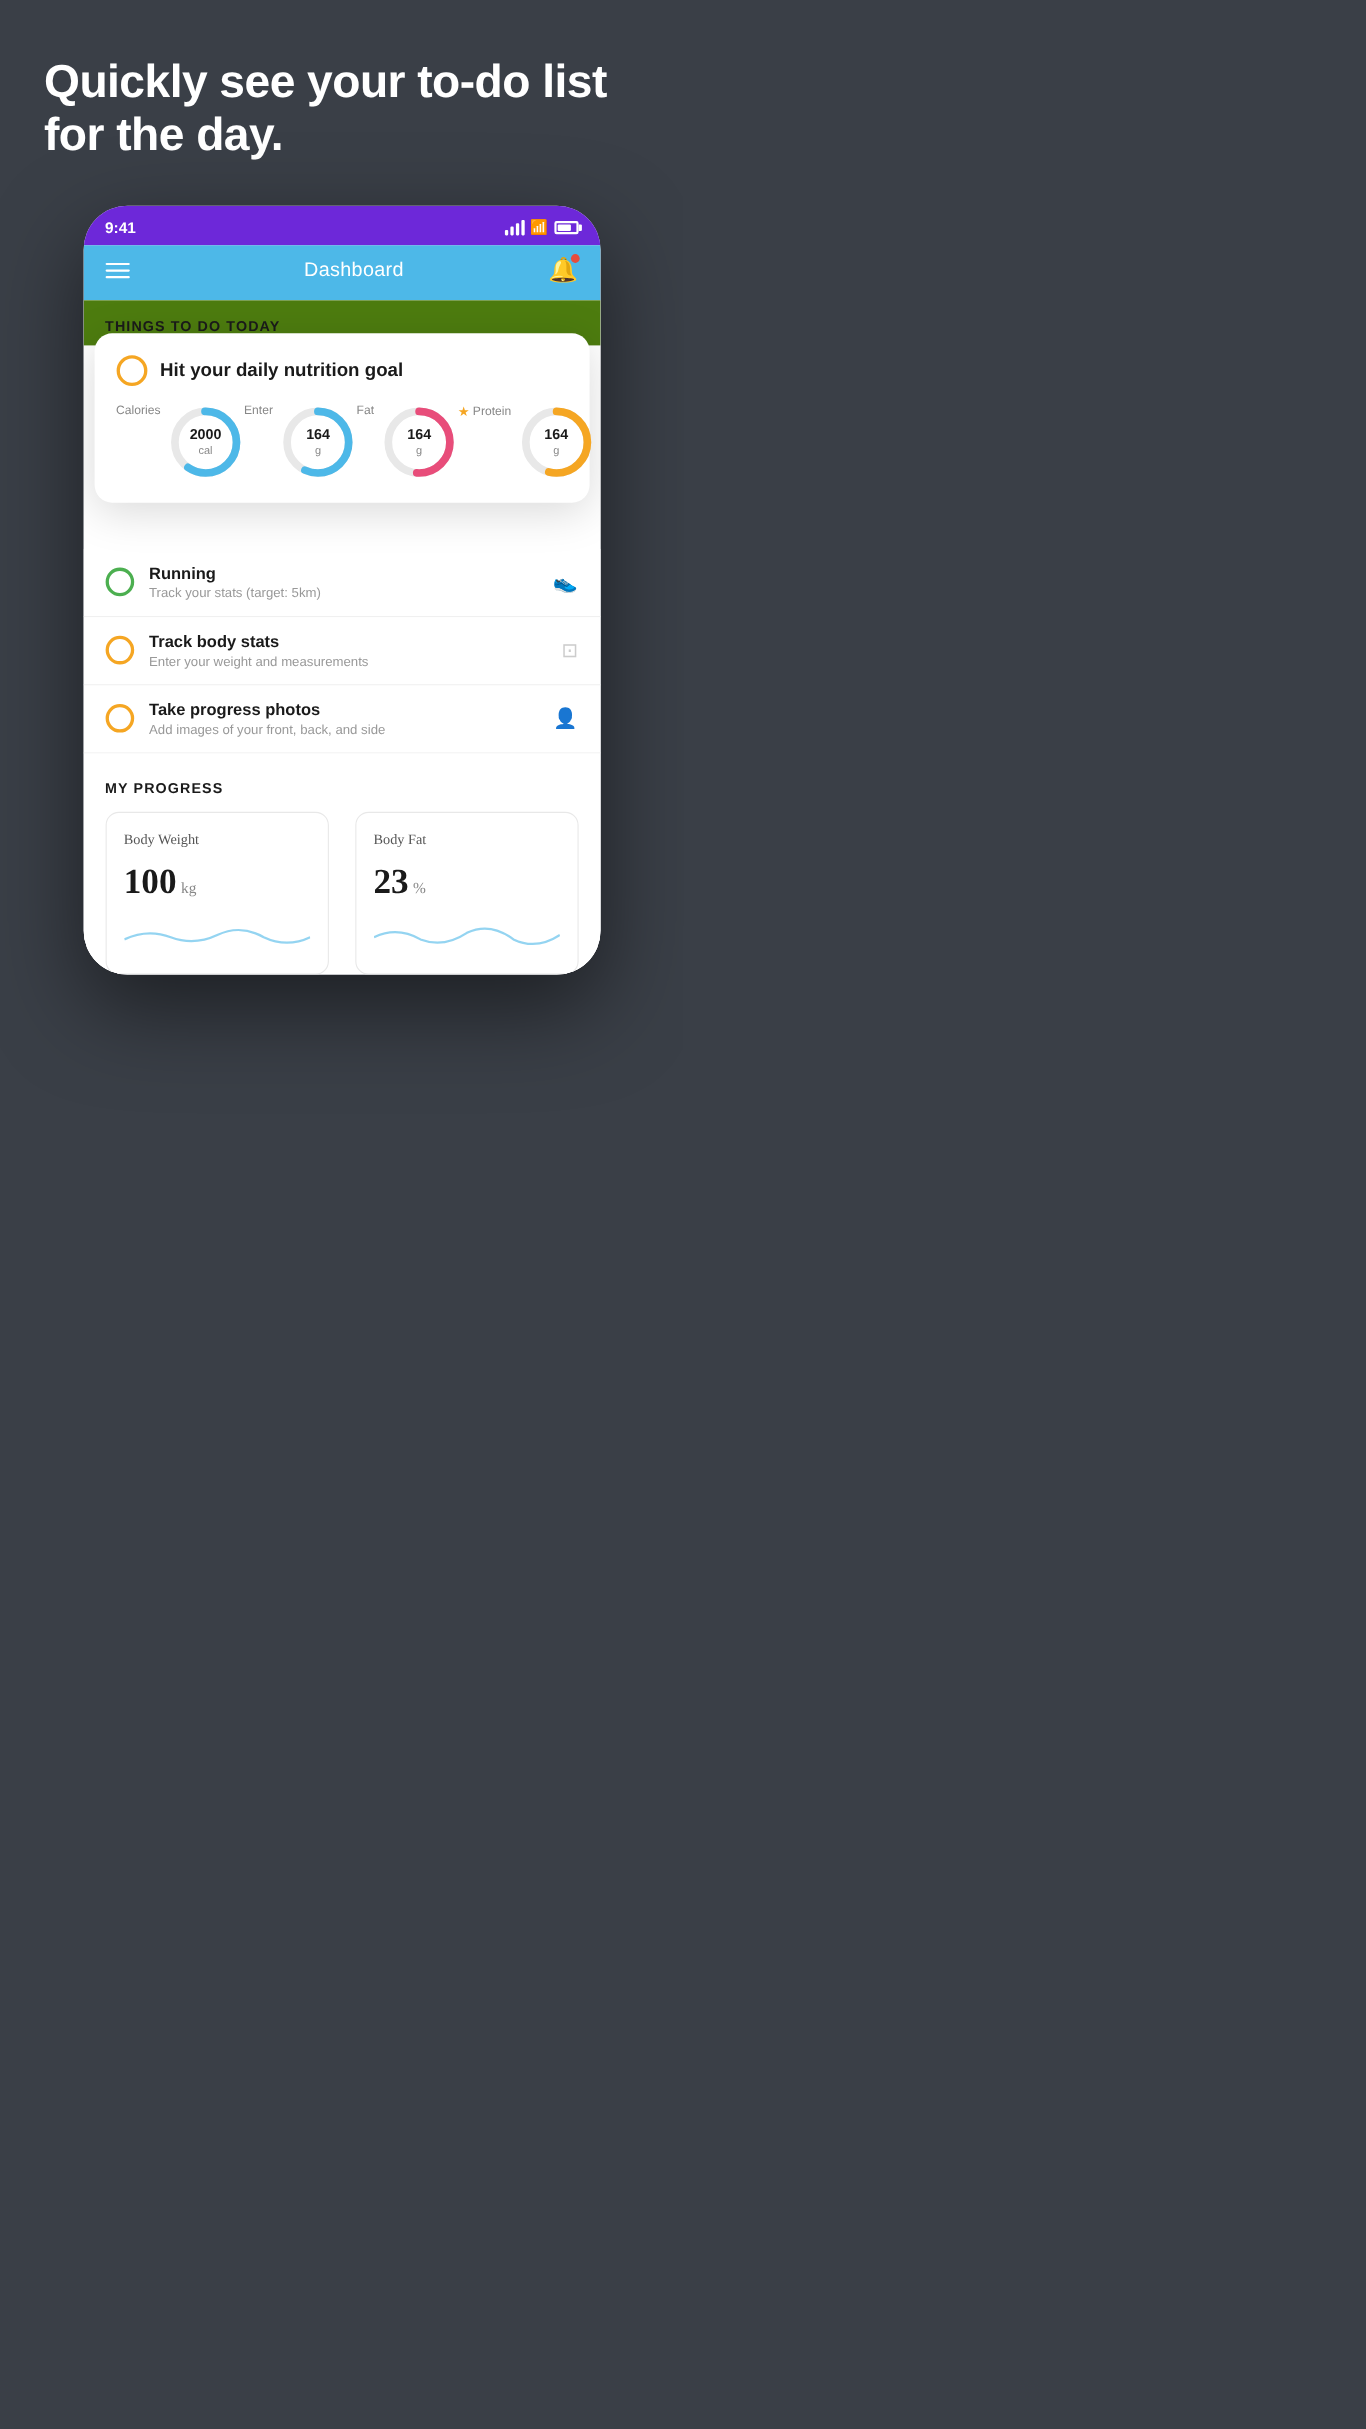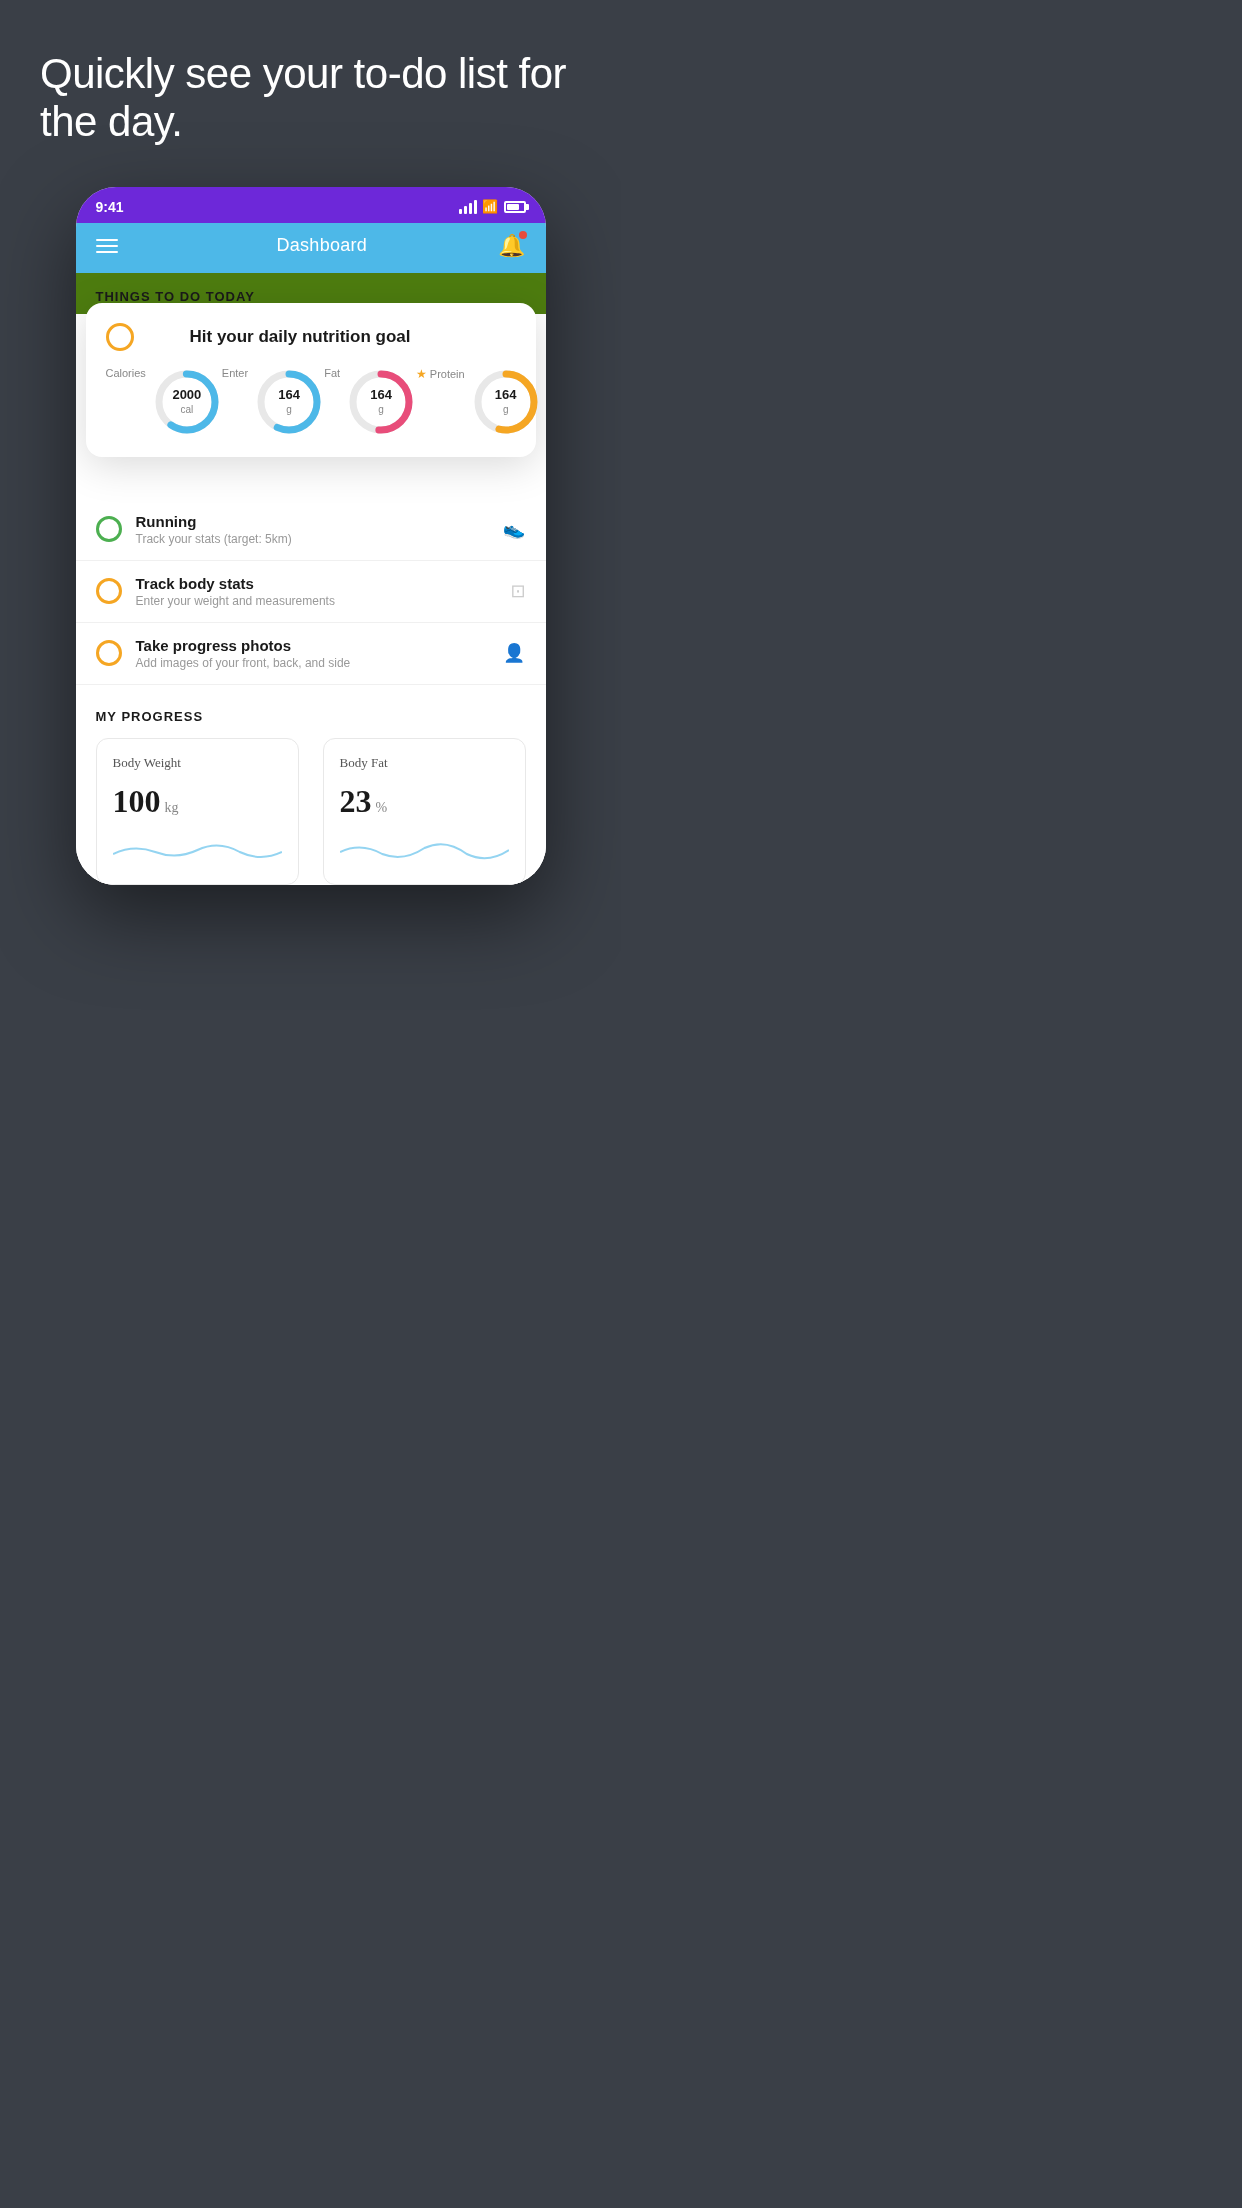--- a/index.html
+++ b/index.html
@@ -16,21 +16,21 @@
     }
 
     
     .hero-text {
       width: 100%;
       padding: 50px 40px 30px 40px;
       color: #fff;
     }
     .hero-text h1 {
       font-size: 42px;
-      font-weight: 400;
+      font-weight: 700;
       line-height: 1.15;
       letter-spacing: -0.5px;
     }
 
     
     .phone-wrapper {
       position: relative;
       width: 470px;
       margin-top: 10px;
     }
@@ -195,21 +195,20 @@
       width: 28px;
       height: 28px;
       border-radius: 50%;
       border: 3px solid #f5a623;
       flex-shrink: 0;
     }
     .card-title {
       font-size: 17px;
       font-weight: 600;
       color: #1a1a1a;
-      margin-left: 44px;
     }
     .nutrition-circles {
       display: flex;
       justify-content: space-around;
       align-items: center;
     }
     .nutrition-item {
       display: flex;
       flex-direction: row;
       align-items: flex-start;

